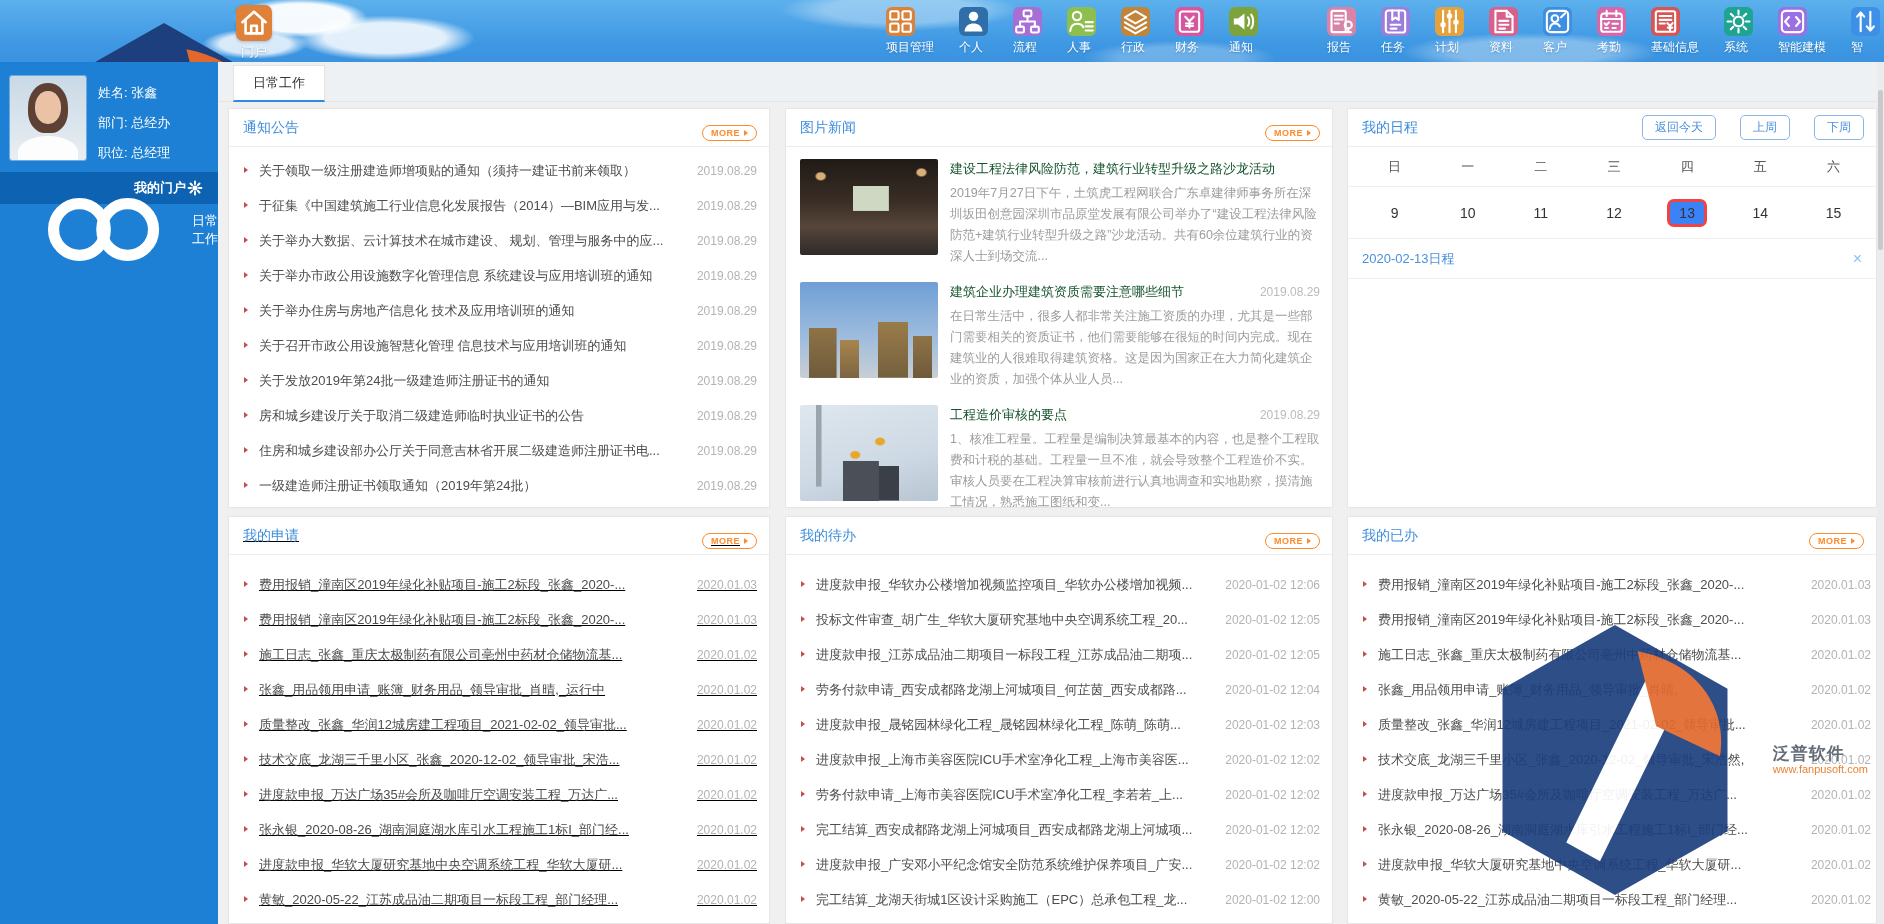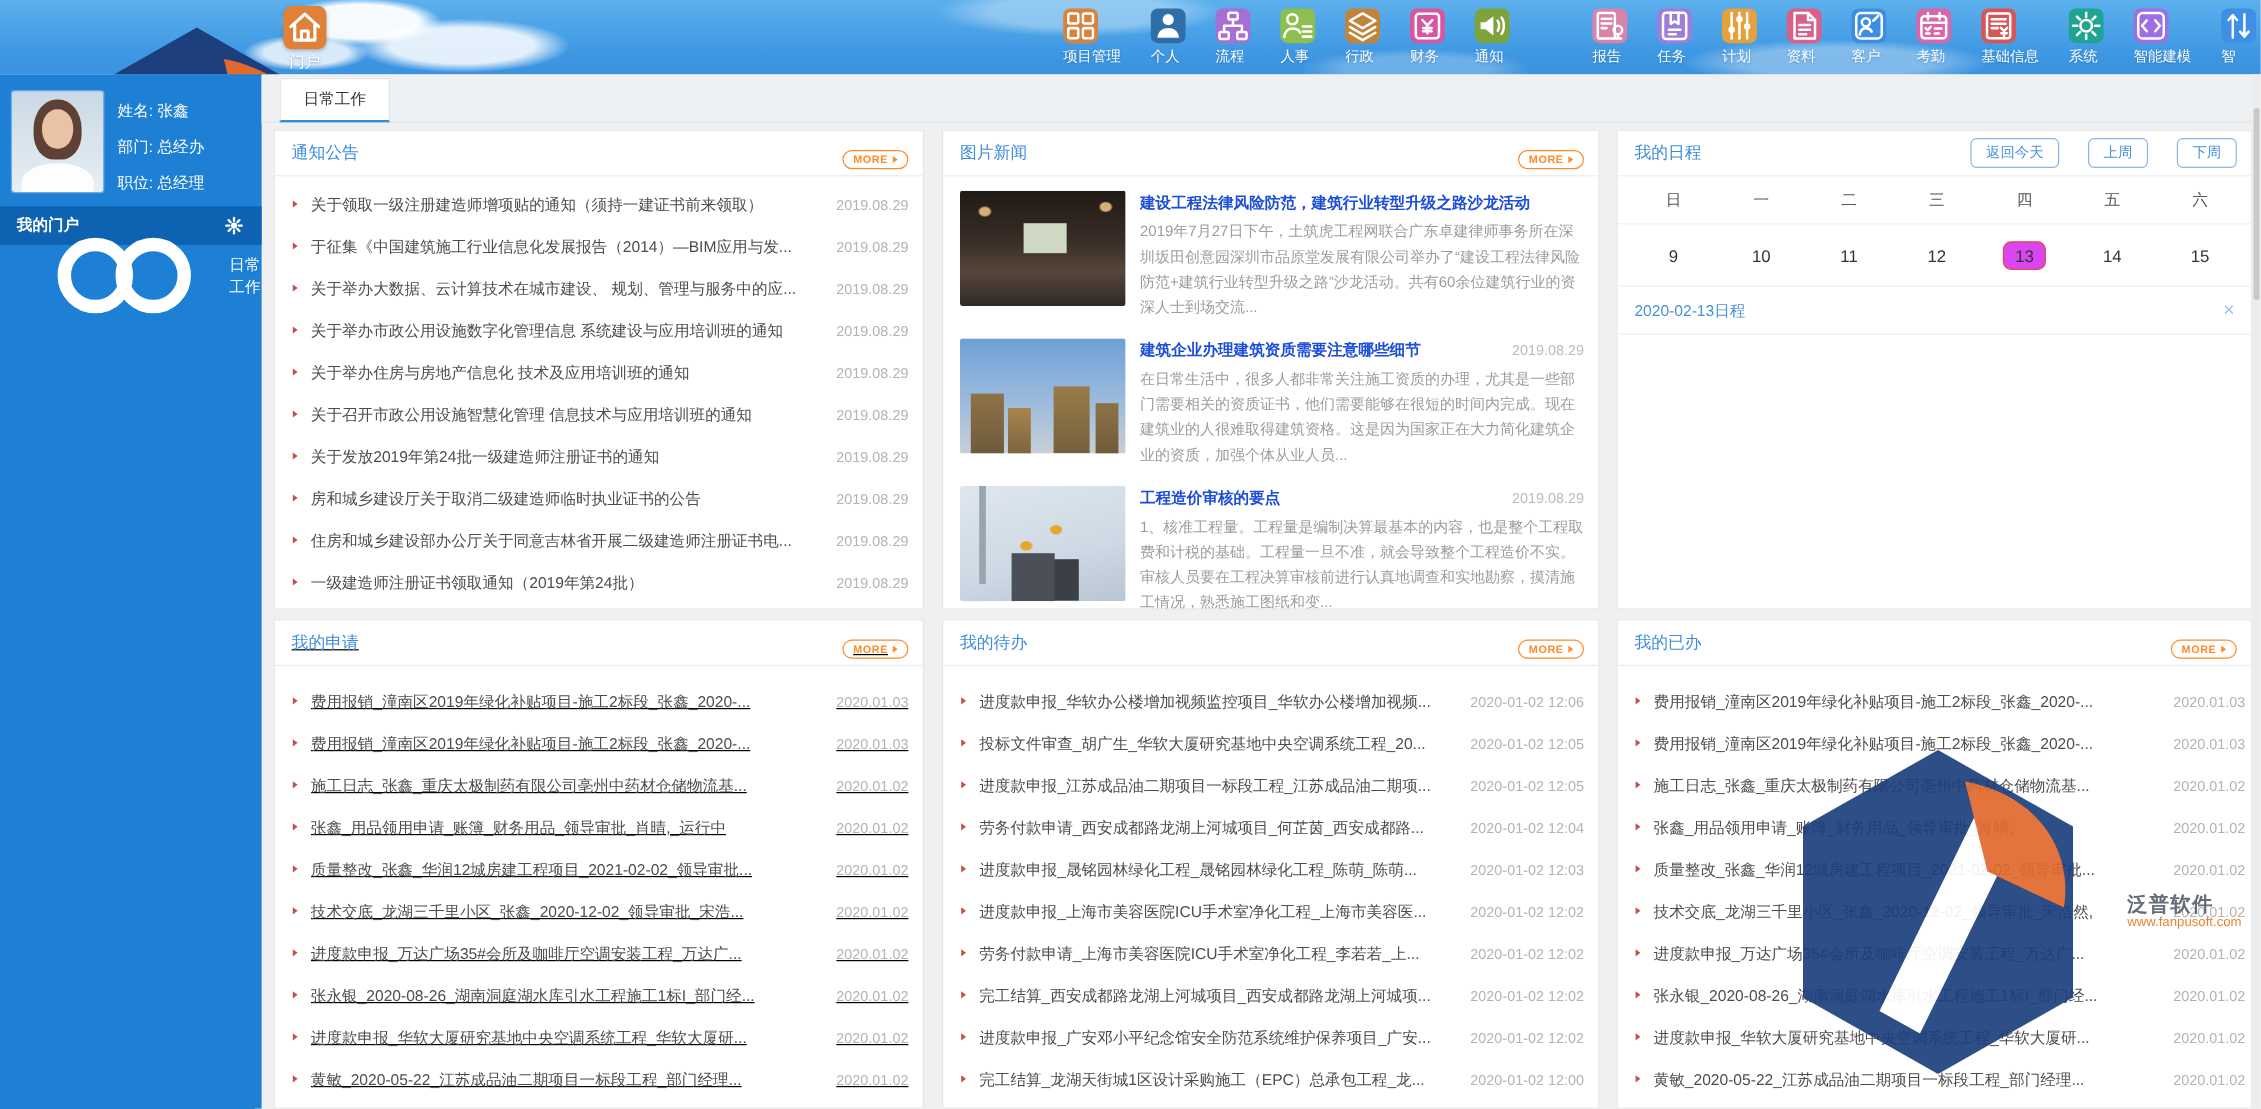--- a/index.html
+++ b/index.html
@@ -23,21 +23,21 @@
   .portal-icon { width:36px; height:36px; border-radius:7px; background:#e0813a; display:flex; align-items:center; justify-content:center; box-shadow:0 1px 3px rgba(0,40,90,.25); }
   .portal-icon svg { width:24px; height:24px; }
   .portal-label { margin-top:2px; font-size:13px; color:#fff; text-shadow:0 1px 2px rgba(0,60,120,.4); }
   .modules { position:absolute; left:886px; top:7px; display:flex; gap:25px; align-items:flex-start; }
   .mod { display:flex; flex-direction:column; align-items:flex-start; cursor:pointer; }
   .mod-icon { width:29px; height:29px; border-radius:6px; display:flex; align-items:center; justify-content:center; }
   .mod-icon svg { width:19px; height:19px; }
   .mod-label { margin-top:3px; font-size:12px; color:#fff; white-space:nowrap; text-shadow:0 1px 2px rgba(0,60,120,.35); }
 
   
-  .sidebar { position:absolute; left:0; top:62px; width:218px; height:862px; background:#1e80d5; color:#fff; }
+  .sidebar { position:absolute; left:0; top:62px; width:218px; height:862px; background:#1e80d5; color:#fff;text-align:right; }
   .avatar { position:absolute; left:10px; top:14px; width:76px; height:84px; border-radius:2px;
     background:linear-gradient(180deg,#c9d9e5,#e9eef3); overflow:hidden; box-shadow:0 0 0 1px rgba(255,255,255,.35); }
   .av-hair { position:absolute; left:18px; top:7px; width:40px; height:50px; background:#5f4034; border-radius:48% 48% 42% 42%; }
   .av-face { position:absolute; left:25px; top:15px; width:26px; height:33px; background:#eac3a6; border-radius:48%; }
   .av-shirt { position:absolute; left:8px; bottom:-8px; width:60px; height:32px; background:#fdfdfd; border-radius:50% 50% 0 0; }
   .profile-line { position:absolute; left:98px; font-size:13px; color:#fff; white-space:nowrap; }
   .pl-1 { top:22px; } .pl-2 { top:52px; } .pl-3 { top:82px; }
   .band { position:absolute; left:0; top:110px; width:218px; height:32px; background:#0d63b2;
     display:flex; align-items:center; padding:0 14px; font-size:13px; font-weight:bold; }
   .band-title { flex:1; }
@@ -92,33 +92,33 @@
       linear-gradient(180deg,#6f9fd6 0%,#9cbbdd 55%,#c8cfd4 100%); }
   .img-2 { background:
       radial-gradient(9px 7px at 58% 38%, #e8a62a 0 45%, transparent 65%),
       radial-gradient(9px 7px at 40% 52%, #e8a62a 0 45%, transparent 65%),
       linear-gradient(#4a4f58,#4a4f58) 42% 100%/26% 42% no-repeat,
       linear-gradient(#3a3f48,#3a3f48) 64% 100%/22% 36% no-repeat,
       linear-gradient(#9aa4ad,#9aa4ad) 12% 0/4% 85% no-repeat,
       linear-gradient(165deg,#dfe7ee 0%,#cdd9e4 60%,#b8c6d2 100%); }
   .news-body { flex:1; min-width:0; }
   .news-title-row { display:flex; align-items:baseline; margin:1px 0 5px; }
-  .news-title { flex:1; font-size:13px; font-weight:bold; color:#1d4ed8; white-space:nowrap; overflow:hidden; text-overflow:ellipsis; }
+  .news-title { flex:1; font-size:13px; font-weight:normal; color:#14532d; white-space:nowrap; overflow:hidden; text-overflow:ellipsis; }
   .news-date { font-size:12px; color:#bbb; margin-left:10px; }
   .news-text { font-size:12.5px; color:#9c9c9c; line-height:21px; display:-webkit-box; -webkit-line-clamp:4; -webkit-box-orient:vertical; overflow:hidden; }
 
   
   .cal-btn { height:25px; padding:0 12px; border:1px solid #8ab6e6; border-radius:5px; background:#fff; color:#4a90d9;
     font-size:12px; margin-left:24px; cursor:pointer; font-family:inherit; }
   .cal-week, .cal-dates { display:grid; grid-template-columns:repeat(7,1fr); padding:0 6px 0 10px; align-items:center; justify-items:center; }
   .cal-week { height:40px; border-bottom:1px solid #f0f0f0; }
   .cal-wd { font-size:13px; color:#555; }
   .cal-dates { height:52px; border-bottom:1px solid #f0f0f0; }
   .cal-d { font-size:14px; color:#333; cursor:pointer; }
-  .cal-d .pill { display:inline-block; padding:3px 9px; border:1px solid #ef4444; background:#d946ef; border-radius:7px; }
+  .cal-d .pill { display:inline-block; padding:3px 9px; border:3px solid #ef4444; background:#3b82f6; border-radius:7px; }
   .cal-daylabel { display:flex; align-items:center; height:40px; padding:0 14px; border-bottom:1px solid #f0f0f0; }
   .daylabel-text { flex:1; font-size:13px; color:#4a90d9; }
   .cal-close { color:#8fc0ee; font-size:16px; cursor:pointer; line-height:1; }
 
   
   .scrollbar { position:absolute; right:0; top:62px; width:7px; height:862px; background:#ececec; }
   .scroll-thumb { position:absolute; left:1px; top:28px; width:5px; height:160px; background:#c9c9c9; border-radius:3px; cursor:pointer; }
   .watermark { position:absolute; right:16px; bottom:14px; display:flex; align-items:center; gap:8px; opacity:.92; z-index:6; }
   .watermark svg { width:34px; height:34px; }
   .wm-cn { font-size:17px; font-weight:bold; color:#59616e; letter-spacing:1px; line-height:18px; }

